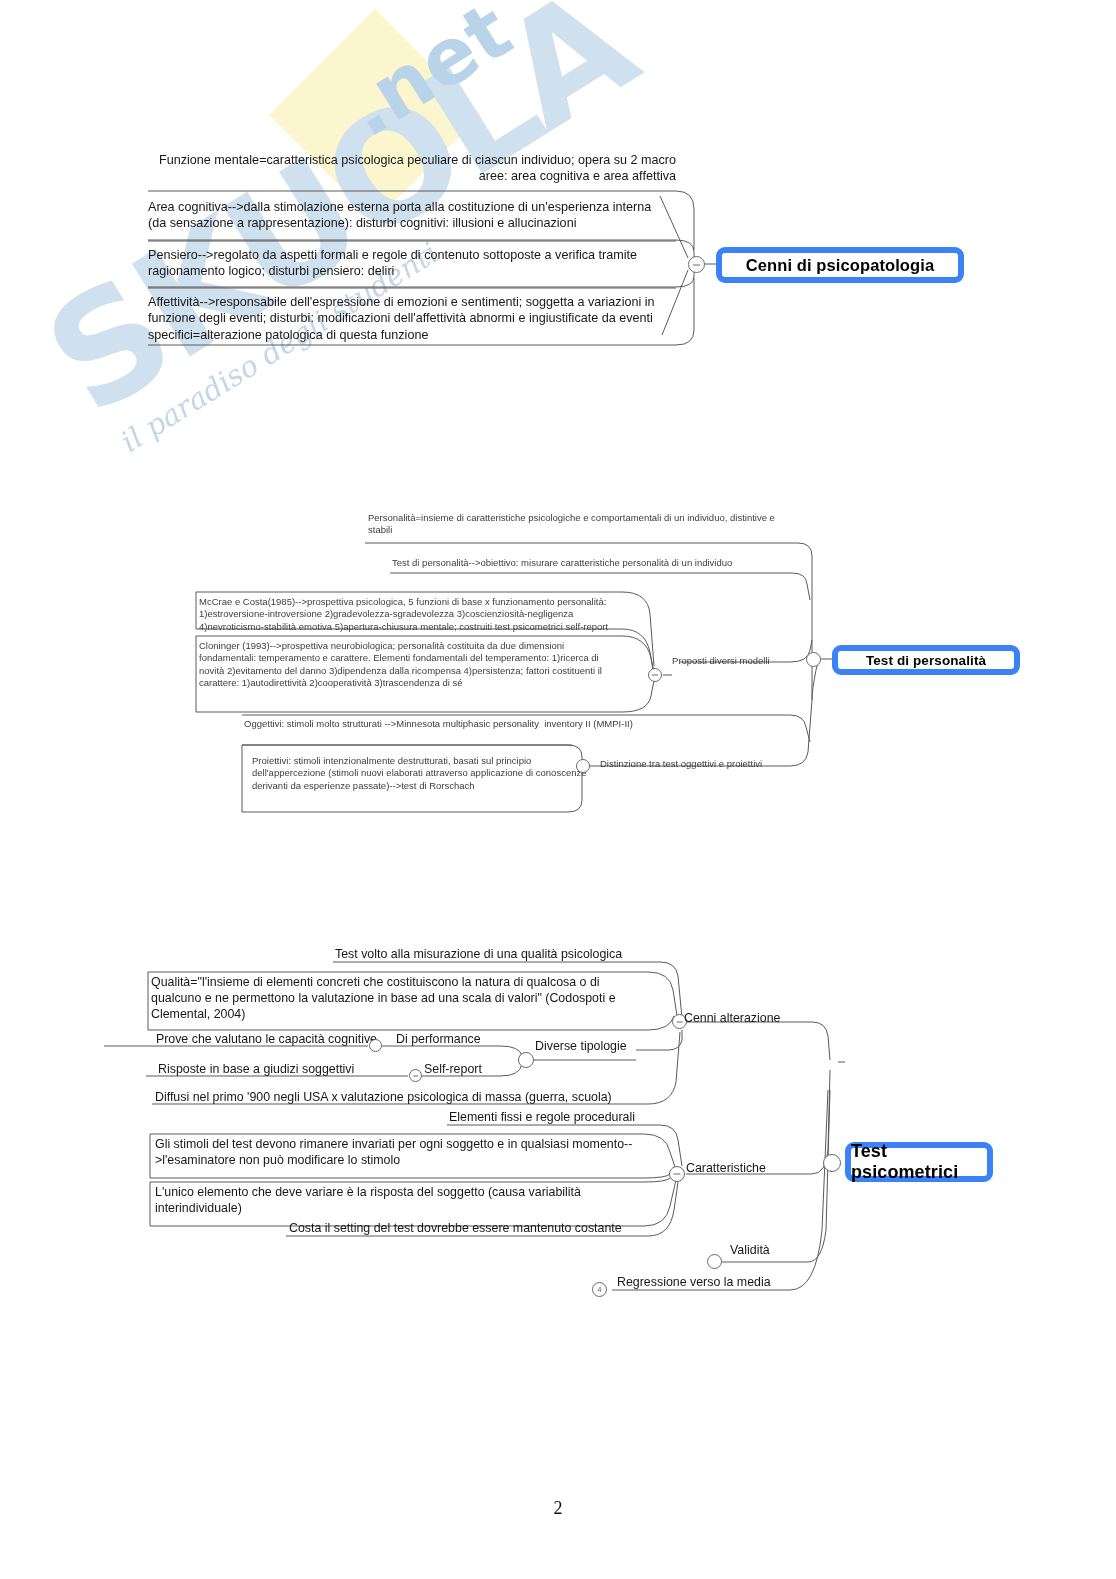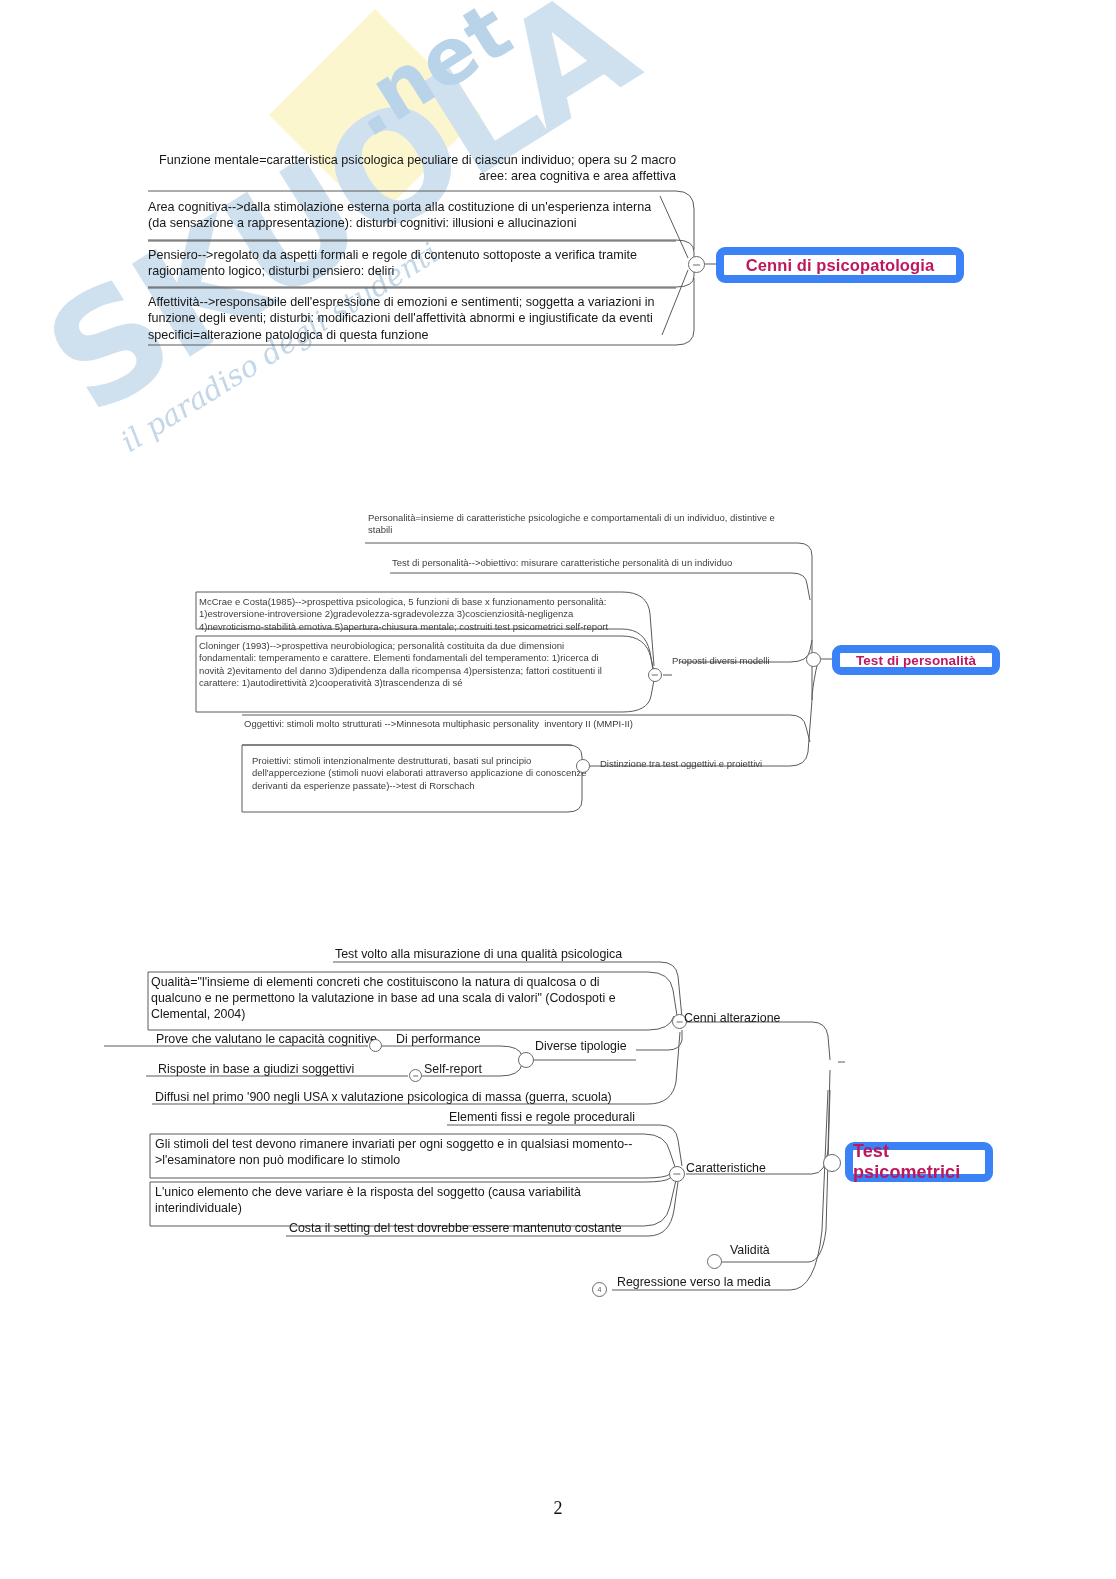--- a/index.html
+++ b/index.html
@@ -105,25 +105,25 @@
 
   .branch-label {
     position: absolute;
     color: #171717;
     white-space: nowrap;
   }
 
   
   .root-title {
     position: absolute;
-    border: 8px solid #3b82f6;
+    border: 6px solid #3b82f6;
     border-radius: 9px;
     background: #ffffff;
     font-weight: bold;
-    color: #be185d;
+    color: #000000;
     display: flex;
     align-items: center;
     justify-content: center;
     box-sizing: border-box;
     letter-spacing: 0.1px;
   }
 
   
   .knob {
     position: absolute;
@@ -307,21 +307,21 @@
     <div class="branch-label faint" style="left:672px; top:655px; font-size:9.5px;">Proposti diversi modelli</div>
 
     <div class="knob plain" style="left:576px; top:759px; width:14px; height:14px;">
       
     </div>
 
     <div class="branch-label faint" style="left:600px; top:758px; font-size:9.5px;">Distinzione tra test oggettivi e proiettivi</div>
 
     <div class="knob plain" style="left:806px; top:652px; width:15px; height:15px;"></div>
 
-    <div class="root-title" style="left:832px; top:645px; width:168px; height:30px; font-size:13.5px;">Test di personalità</div>
+    <div class="root-title" style="left:832px; top:645px; width:188px; height:30px; font-size:13.5px;">Test di personalità</div>
 
     <div class="node leaf" style="left:335px; top:946px; width:330px; font-size:12.4px;">Test volto alla misurazione di una qualità psicologica</div>
 
     <div class="node leaf" style="left:151px; top:974px; width:500px; font-size:12.4px;">Qualità="l'insieme di elementi concreti che costituiscono la natura di qualcosa o di qualcuno e ne permettono la valutazione in base ad una scala di valori" (Codospoti e Clemental, 2004)</div>
 
     <div class="node leaf" style="left:107px; top:1031px; width:270px; font-size:12.4px;text-align:right;">Prove che valutano le capacità cognitive</div>
 
     <div class="node leaf" style="left:396px; top:1031px; width:130px; font-size:12.4px;">Di performance</div>
 
     <div class="node leaf" style="left:158px; top:1061px; width:270px; font-size:12.4px;">Risposte in base a giudizi soggettivi</div>

